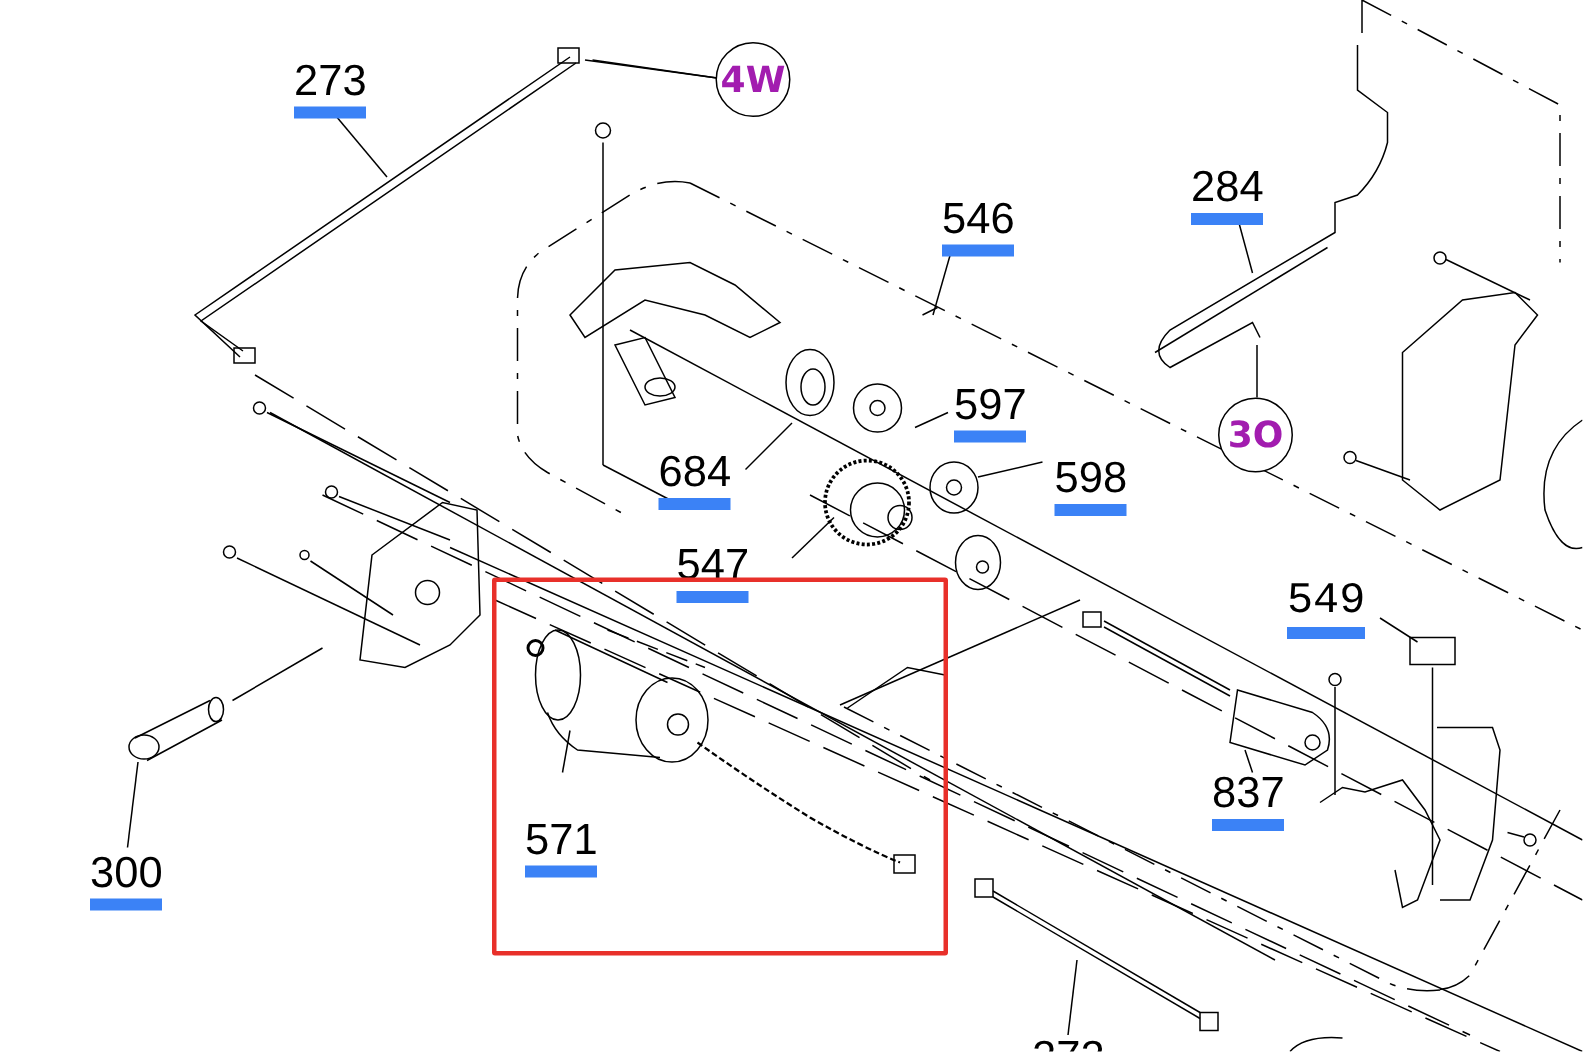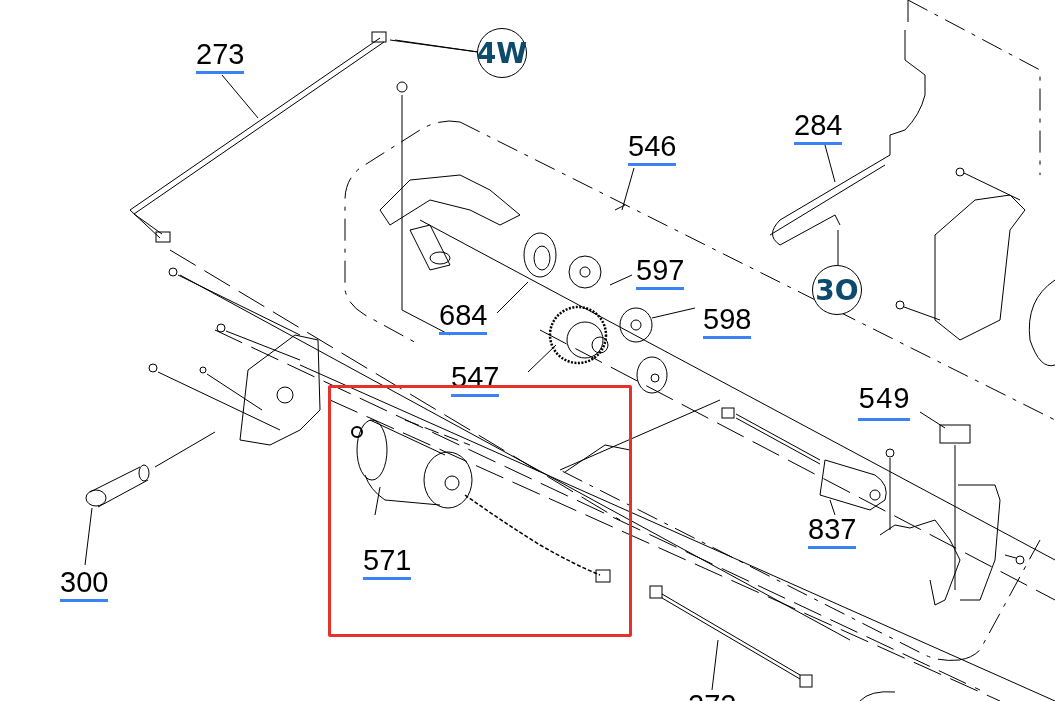--- a/index.html
+++ b/index.html
@@ -1,25 +1,25 @@
 <!DOCTYPE html>
 <html><head>
 <meta charset="utf-8">
 <style>
   html, body { margin:0; padding:0; background:#ffffff; }
   body { width:1055px; height:701px; position:relative; overflow:hidden; font-family:"Liberation Sans", sans-serif; }
   #canvas { position:absolute; left:0; top:0; width:1055px; height:701px; }
   .callout {
     position:absolute; font-family:"Liberation Sans", sans-serif; font-size:29px; line-height:30px;
-    color:#000; padding-bottom:2px; border-bottom:3px solid #3b82f6; cursor:pointer; letter-spacing:0px;
+    color:#000; padding-bottom:2px; border-bottom:8px solid #3b82f6; cursor:pointer; letter-spacing:0px;
   }
   .ref-circle {
     position:absolute; width:50px; height:50px; border:1.3px solid #000; border-radius:50%;
     display:flex; align-items:center; justify-content:center; background:#fff;
-    font-family:"DejaVu Sans", sans-serif; font-weight:bold; font-size:28px; color:#0c4a6e; box-sizing:border-box;
+    font-family:"DejaVu Sans", sans-serif; font-weight:bold; font-size:24px; color:#a21caf; box-sizing:border-box;
   }
   #highlight {
     position:absolute; left:328px; top:385px; width:304px; height:252px;
     border:3px solid #e8302a; box-sizing:border-box; border-radius:2px;
   }
 </style>
 </head>
 <body>
 
 <svg id="canvas" viewBox="0 0 1055 701" xmlns="http://www.w3.org/2000/svg" fill="none" stroke="#000" stroke-width="1">
@@ -170,21 +170,21 @@
 </svg>
 
 <span class="callout" style="left:196px;top:39px;">273</span>
 <span class="callout" style="left:612px;top:131px;margin-left:16px;">546</span>
 <span class="callout" style="left:794px;top:110px;">284</span>
 <span class="callout" style="left:439px;top:300px;">684</span>
 <span class="callout" style="left:636px;top:255px;text-align:right;">597</span>
 <span class="callout" style="left:703px;top:291px;margin-top:13px;">598</span>
 <span class="callout" style="left:451px;top:362px;">547</span>
 <span class="callout" style="left:858px;top:386px;font-family:Liberation Mono, monospace;">549</span>
-<span class="callout" style="left:350px;top:545px;margin-left:13px;">571</span>
+<span class="callout" style="left:350px;top:545px;">571</span>
 <span class="callout" style="left:60px;top:567px;">300</span>
 <span class="callout" style="left:808px;top:514px;">837</span>
 <span class="callout" style="left:688px;top:690px;border-bottom:none;">272</span>
 
 <div class="ref-circle" style="left:477px;top:28px;">
   <span>4W</span>
 </div>
 <div class="ref-circle" style="left:812px;top:265px;">
   <span>3O</span>
 </div>

